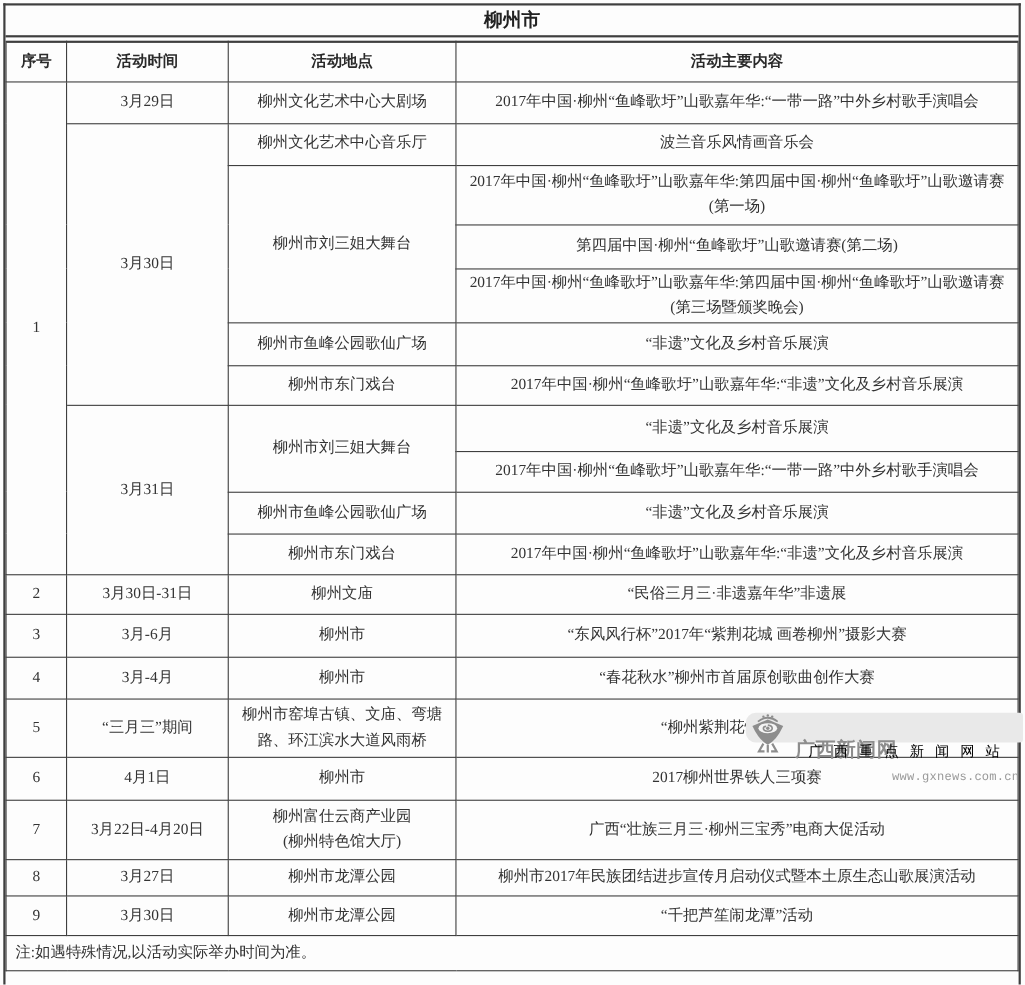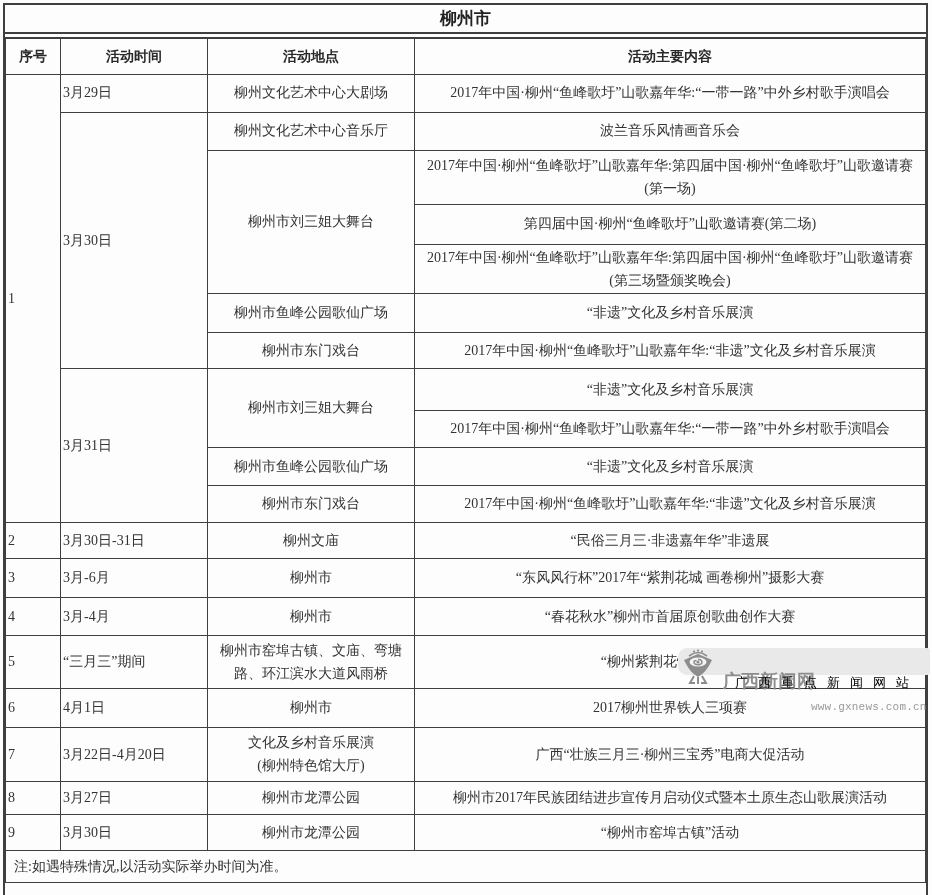--- a/index.html
+++ b/index.html
@@ -24,21 +24,21 @@
   col.c-no{width:55px;}
   col.c-time{width:147px;}
   col.c-loc{width:207px;}
   th,td{
     border:1px solid #3f3f3f;
     font-size:14px;line-height:1.65;
     overflow:hidden;vertical-align:middle;
     font-weight:normal;color:#333;
   }
   thead th{font-weight:bold;text-align:center;font-size:14px;color:#2a2a2a;}
-  td.no,td.time{text-align:left;padding:1px 2px;}
+  td.no,td.time{text-align:center;padding:1px 2px;}
   td.loc,td.content{text-align:center;padding:1px 7px;}
   td.note{text-align:left;padding:1px 8px;font-size:14px;}
   .loc2{display:block;}
   .partial{height:9px;}
   
   .watermark{position:absolute;left:676px;top:643px;width:254px;height:50px;z-index:5;
     font-family:"Liberation Sans","DejaVu Sans",sans-serif;}
   .wm-band{position:absolute;left:2px;top:5px;right:0;height:27px;background:#e9e9e9;border-radius:9px 3px 3px 9px;}
   .wm-logo{position:absolute;left:6px;top:4px;width:32px;height:42px;}
   .wm-name{position:absolute;left:47px;top:6px;font-size:18px;font-weight:bold;color:#8d8d8d;letter-spacing:0.5px;margin-top:20px;}
@@ -140,34 +140,34 @@
       </tr>
       <tr style="height:39px">
         <td class="no">6</td>
         <td class="time">4月1日</td>
         <td class="loc">柳州市</td>
         <td class="content">2017柳州世界铁人三项赛</td>
       </tr>
       <tr style="height:54px">
         <td class="no">7</td>
         <td class="time">3月22日-4月20日</td>
-        <td class="loc"><span>文化及乡村音乐展演</span><span class="loc2">(柳州特色馆大厅)</span></td>
+        <td class="loc"><span>柳州富仕云商产业园</span><span class="loc2">(柳州特色馆大厅)</span></td>
         <td class="content">广西“壮族三月三·柳州三宝秀”电商大促活动</td>
       </tr>
       <tr style="height:33px">
         <td class="no">8</td>
         <td class="time">3月27日</td>
         <td class="loc">柳州市龙潭公园</td>
         <td class="content">柳州市2017年民族团结进步宣传月启动仪式暨本土原生态山歌展演活动</td>
       </tr>
       <tr style="height:36px">
         <td class="no">9</td>
         <td class="time">3月30日</td>
         <td class="loc">柳州市龙潭公园</td>
-        <td class="content">“柳州市窑埠古镇”活动</td>
+        <td class="content">“千把芦笙闹龙潭”活动</td>
       </tr>
       <tr style="height:32px">
         <td class="note" colspan="4">注:如遇特殊情况,以活动实际举办时间为准。</td>
       </tr>
     </tbody>
   </table>
   <div class="partial"></div>
 </div>
 
 <div class="watermark">

